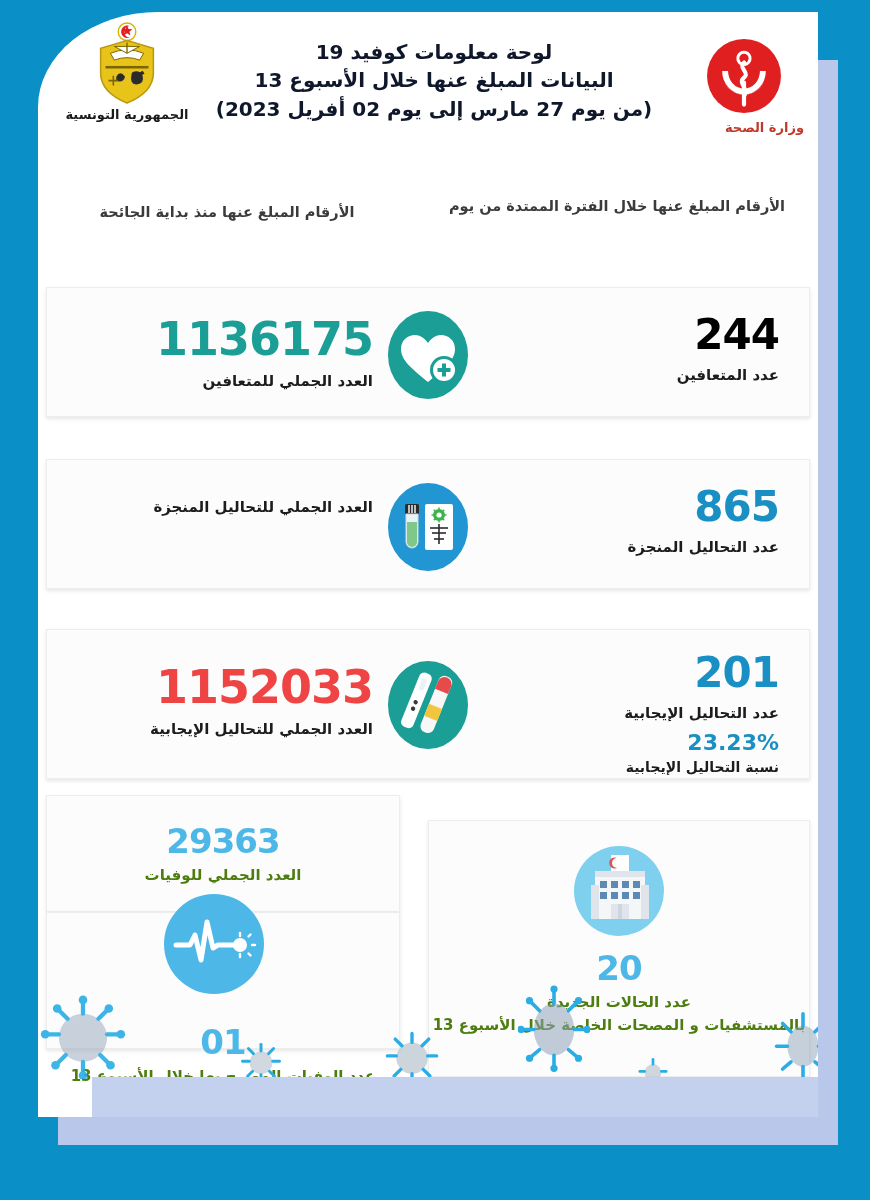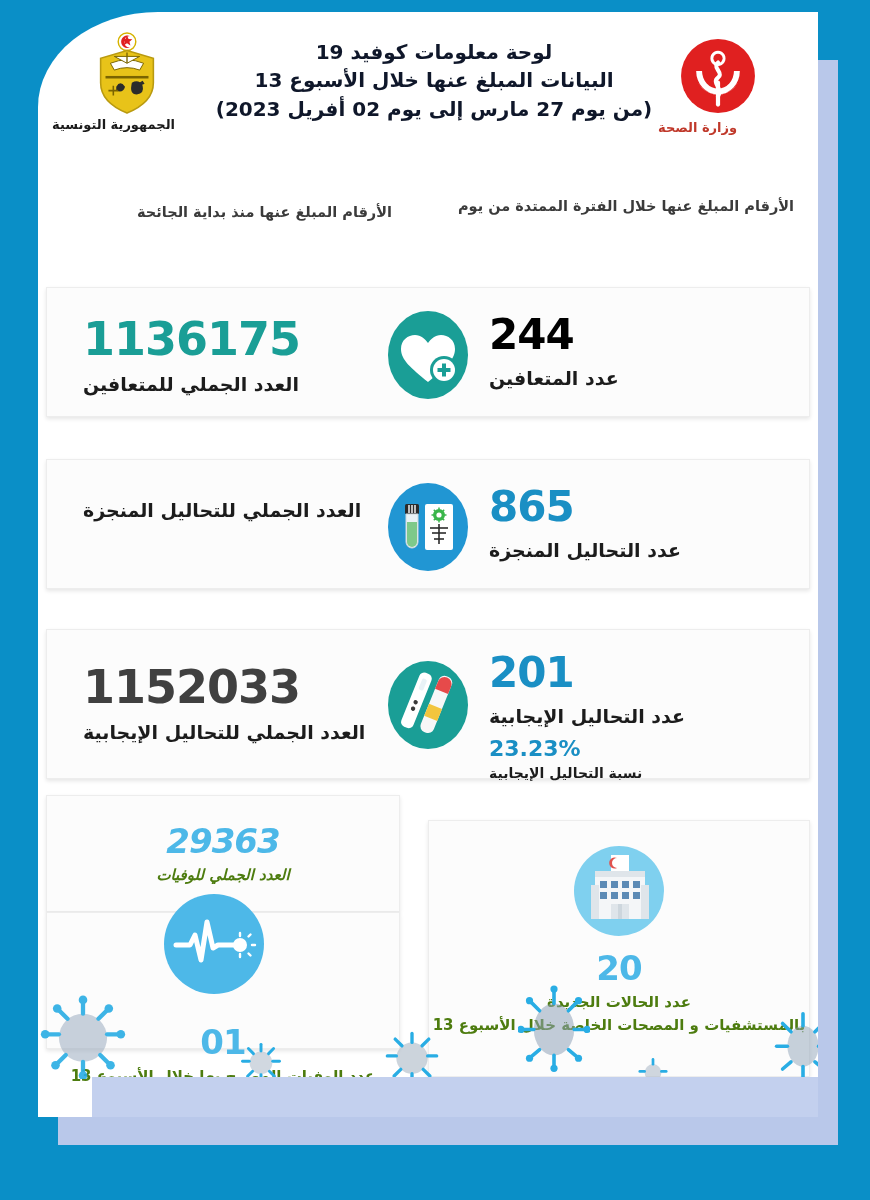--- a/index.html
+++ b/index.html
@@ -40,42 +40,42 @@
 
   
   .header {
     position: absolute;
     left: 0; top: 0;
     width: 780px;
     height: 160px;
   }
   .logo-health {
     position: absolute;
-    right: 40px;
+    right: 14px;
     top: 22px;
     width: 120px;
-    text-align: left;
+    text-align: right;
   }
   .mark-health {
     width: 84px; height: 84px;
     margin: 0 auto;
   }
   .logo-caption {
     font-size: 13px;
     font-weight: bold;
     color: #c0392b;
     margin-top: 2px;
     letter-spacing: 0.3px;
   }
   .logo-rep {
     position: absolute;
     left: 14px;
-    top: 20px;
+    top: 10px;
     width: 150px;
-    text-align: left;
+    text-align: center;
   }
   .mark-rep { width: 70px; height: 84px; margin: 0 auto; }
   .rep-caption {
     font-size: 13px;
     font-weight: bold;
     color: #1b1b1b;
     margin-top: 1px;
   }
   .title-block {
     position: absolute;
@@ -100,58 +100,59 @@
     height: 85px;
   }
   .subhead {
     position: absolute;
     font-size: 14.5px;
     font-weight: bold;
     color: #3b3b3b;
     line-height: 1.6;
   }
   .subhead.right {
-    right: 12px;
+    right: 21px;
     top: 8px;
     width: 360px;
     text-align: center;
   }
   .subhead.left {
     left: 24px;
     top: 14px;
     width: 330px;
+    text-align: center;
   }
 
   
   .card {
     position: absolute;
     background: #fcfcfc;
     border: 1px solid #ededed;
     box-shadow: 0 2px 4px rgba(0,0,0,0.10);
   }
   .card-row {
     left: 8px;
     width: 762px;
     height: 128px;
   }
   .row1 { top: 275px; }
   .row2 { top: 447px; }
   .row3 { top: 617px; height: 148px; }
 
   .stat {
     position: absolute;
-    text-align: left;
+    text-align: right;
   }
   .stat .num {
     font-weight: bold;
     letter-spacing: -1px;
     line-height: 1;
   }
   .stat .lbl {
-    font-size: 19px;
+    font-size: 15px;
     font-weight: bold;
     color: #1c1c1c;
     margin-top: 9px;
     line-height: 1.4;
   }
   .stat .pct {
     font-size: 22px;
     font-weight: bold;
     margin-top: 8px;
     line-height: 1;
@@ -214,21 +215,21 @@
     line-height: 1;
     letter-spacing: -1px;
   }
   .dstat .lbl {
     font-size: 15px;
     font-weight: bold;
     color: #4d7c0f;
     margin-top: 7px;
     line-height: 1.45;
   }
-  .dstat.t2 { top: 28px; font-style: italic; }
+  .dstat.t2 { top: 28px; }
   .dstat.t3 { top: 112px; }
 
   .ecg-circle {
     position: absolute;
     left: 176px;
     top: 880px;
     width: 104px;
     height: 104px;
     margin-left: -52px;
     z-index: 5;
@@ -401,21 +402,21 @@
             <circle cx="30.5" cy="54" r="2.2" fill="#3a3a3a"></circle>
           </g>
           <g transform="rotate(22 50 45)">
             <rect x="44" y="14" width="14" height="60" rx="6" fill="#f7f7f7"></rect>
             <path d="M44 22 a7 7 0 0 1 14 0 l0 8 l-14 0 z" fill="#e64a4a"></path>
             <rect x="44" y="46" width="14" height="13" fill="#f2c53d"></rect>
           </g>
         </svg>
       </div>
       <div class="stat total" style="top:34px">
-        <div class="num" style="color:#404040">1152033</div>
+        <div class="num" style="color:#ef4444">1152033</div>
         <div class="lbl">العدد الجملي للتحاليل الإيجابية</div>
       </div>
     </div>
 
     <div class="card deaths-top">
       <div class="dstat t2">
         <div class="num" style="color:#4db8e8">29363</div>
         <div class="lbl">العدد الجملي للوفيات</div>
       </div>
     </div>

